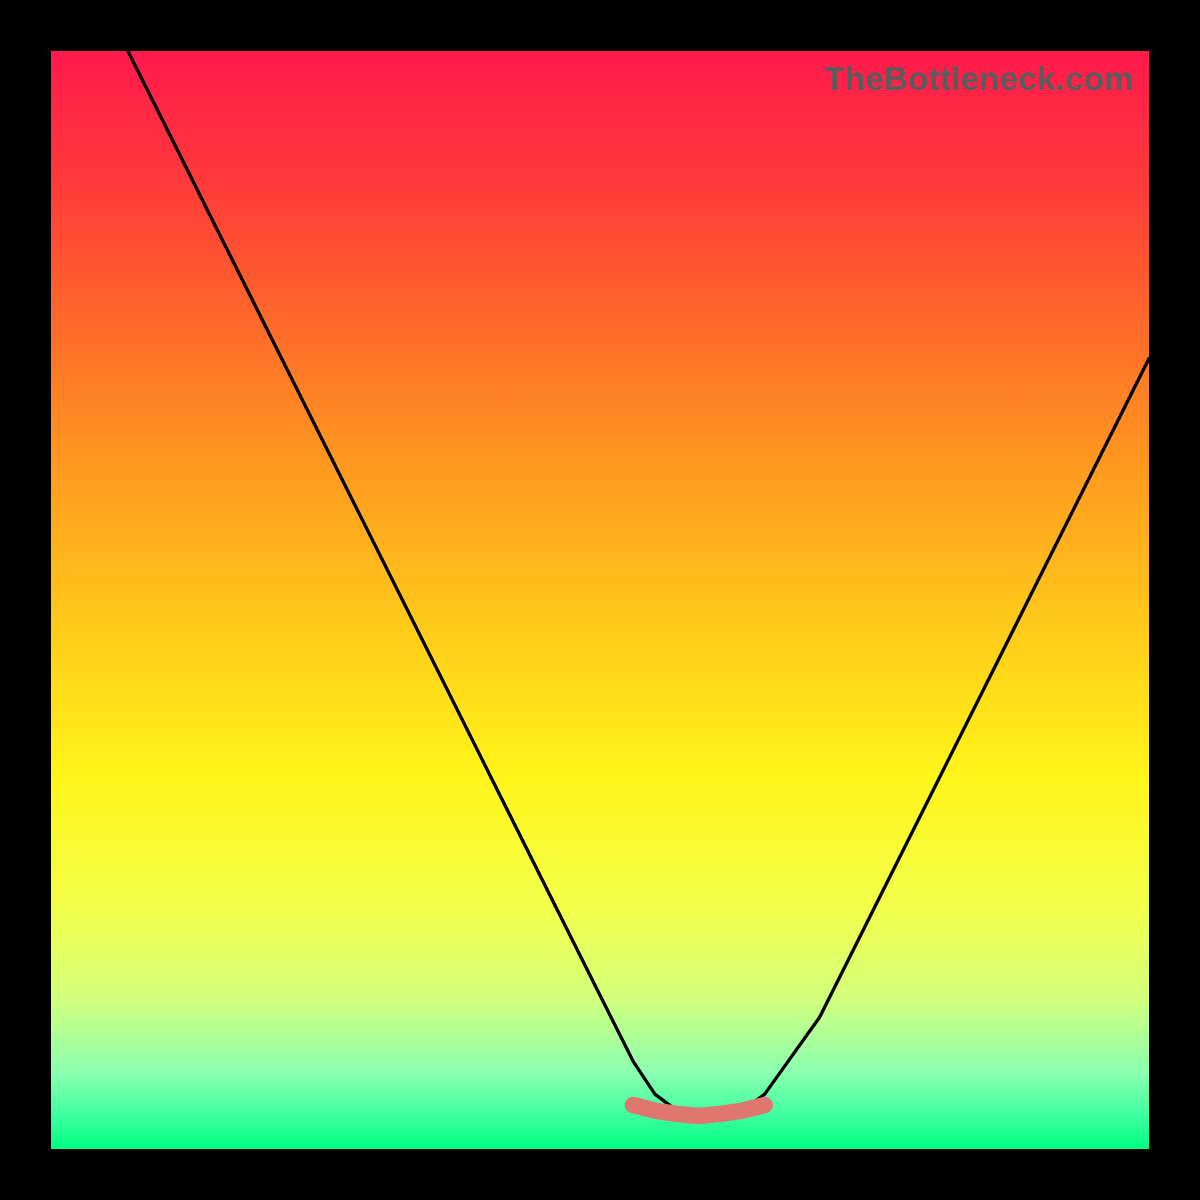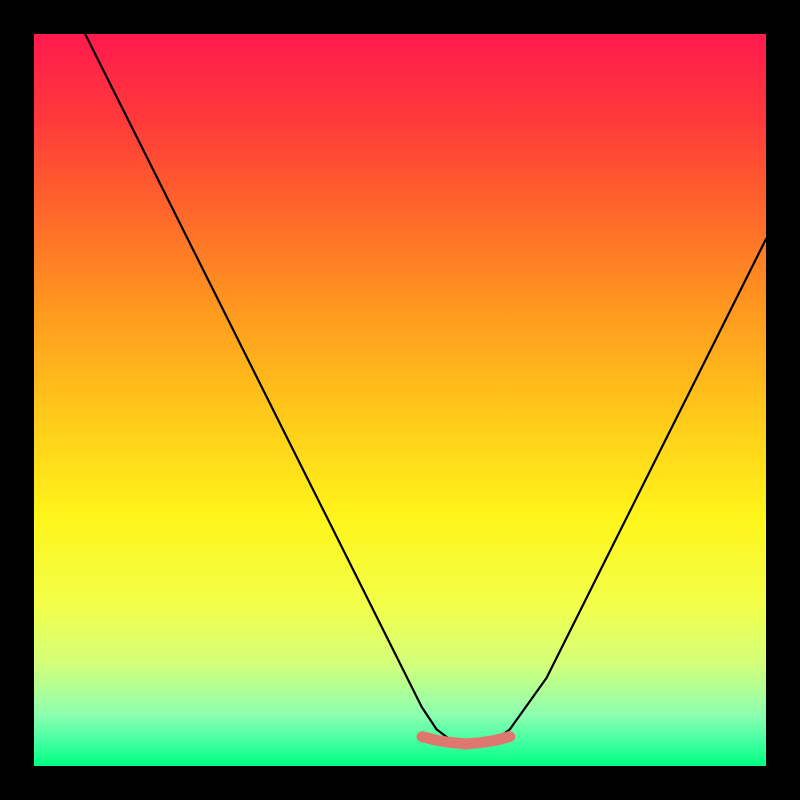--- a/index.html
+++ b/index.html
@@ -46,18 +46,19 @@
     width: 100%;
     height: 100%;
     overflow: visible;
   }
 </style>
 </head>
 <body>
 
 <div class="frame">
   <div class="plot">
+    <div class="watermark">TheBottleneck.com</div>
     <svg class="curve" viewBox="0 0 732 732" preserveAspectRatio="none">
       <path fill="none" stroke="#000000" stroke-width="2.2" stroke-linecap="round" stroke-linejoin="round" d="M51.2 0.0 L73.2 43.9 L109.8 117.1 L146.4 190.3 L183.0 263.5 L219.6 336.7 L256.2 409.9 L292.8 483.1 L329.4 556.3 L366.0 629.5 L388.0 673.4 L402.6 695.4 L417.2 706.4 L431.9 710.0 L446.5 710.0 L461.2 706.4 L475.8 695.4 L512.4 644.2 L549.0 571.0 L585.6 497.8 L622.2 424.6 L658.8 351.4 L695.4 278.2 L732.0 205.0"></path>
       <path fill="none" stroke="#e0776f" stroke-width="11" stroke-linecap="round" stroke-linejoin="round" d="M388.0 702.7 L402.6 706.4 L417.2 708.6 L431.9 710.0 L446.5 708.6 L461.2 706.4 L475.8 702.7"></path>
     </svg>
   </div>
 </div>
 
 </body></html>

